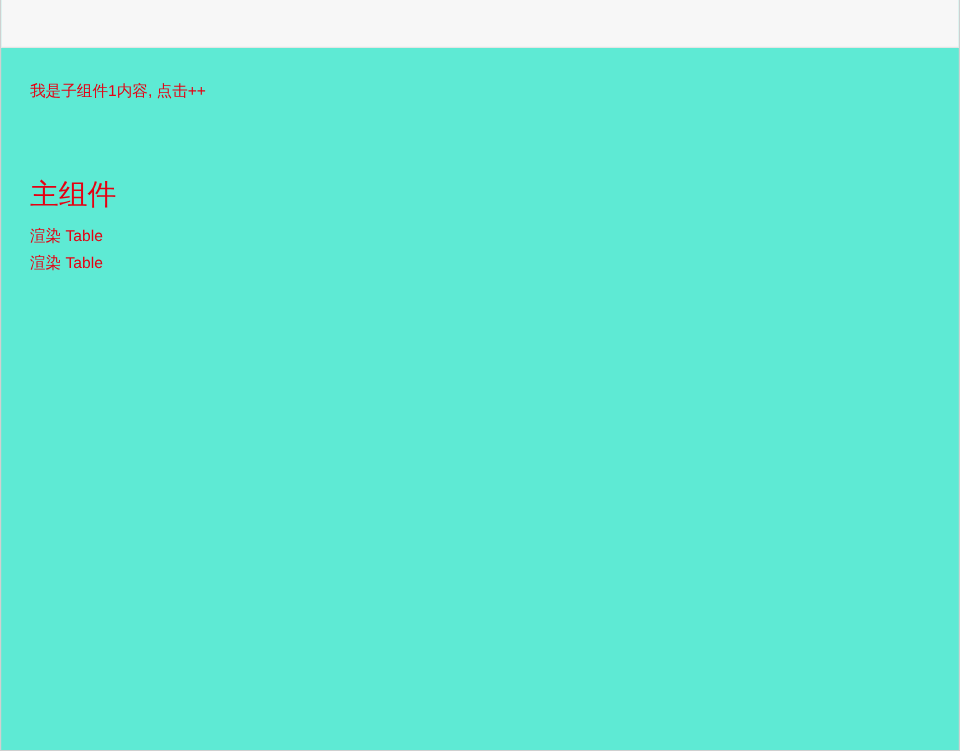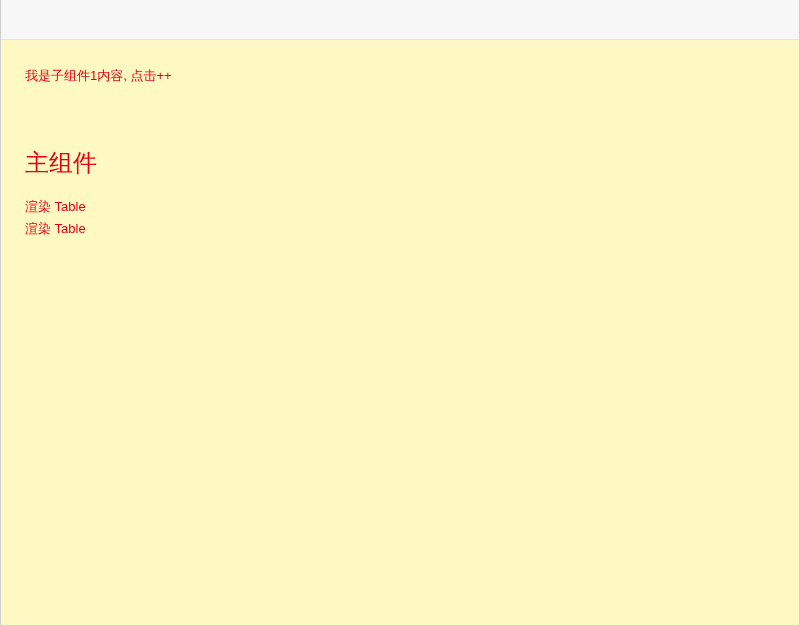--- a/index.html
+++ b/index.html
@@ -13,21 +13,21 @@
       font-family: -apple-system, BlinkMacSystemFont, "Segoe UI", "PingFang SC", "Hiragino Sans GB", "Microsoft YaHei", sans-serif;
       background: #ffffff;
       overflow: hidden;
     }
     .outer {
       width: 100%;
       height: 100%;
       border: 1px solid #d0d0d0;
       border-top: none;
       position: relative;
-      background: #fef9c3;
+      background: #5eead4;
     }
     .top-band {
       height: 40px;
       width: 100%;
       background: #f7f7f7;
       border-bottom: 1px solid #e5e5e5;
     }
     .content {
       padding: 20px 24px;
       color: #e60012;
@@ -35,21 +35,21 @@
     .child-line {
       font-size: 13px;
       line-height: 1.6;
       margin-top: 6px;
       margin-bottom: 60px;
     }
     .main-heading {
       font-size: 24px;
       font-weight: 500;
       line-height: 1.3;
-      margin-bottom: 18px;
+      margin-bottom: 8px;
     }
     .info-line {
       font-size: 13px;
       line-height: 1.7;
     }
   </style>
 </head>
 <body>
 
 <div class="outer">

